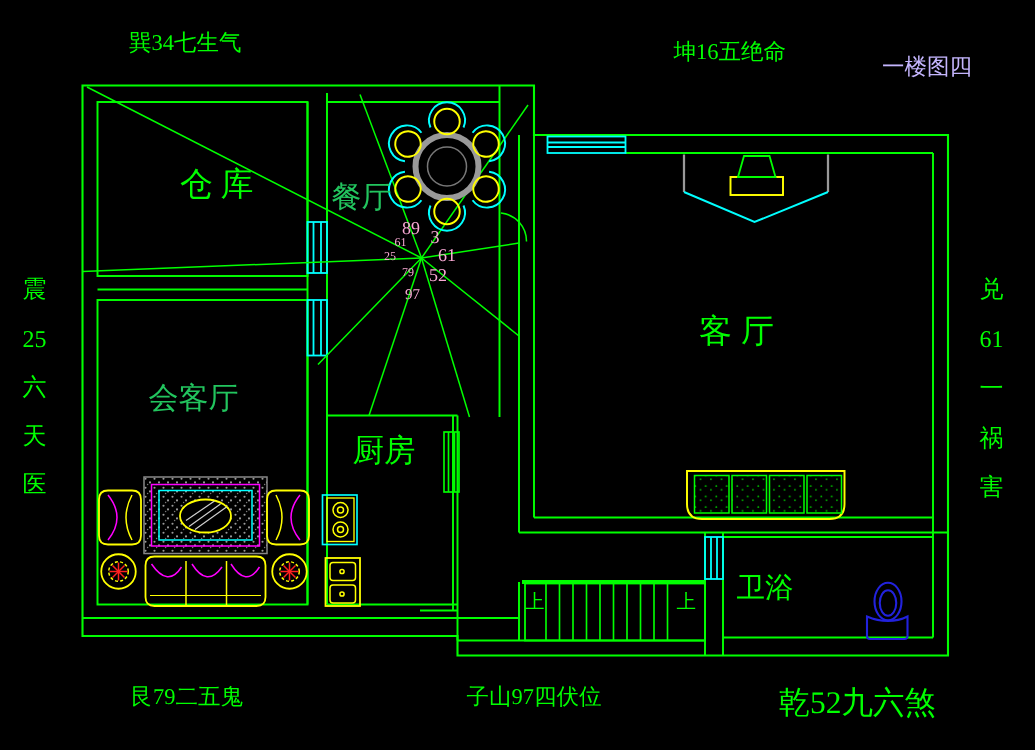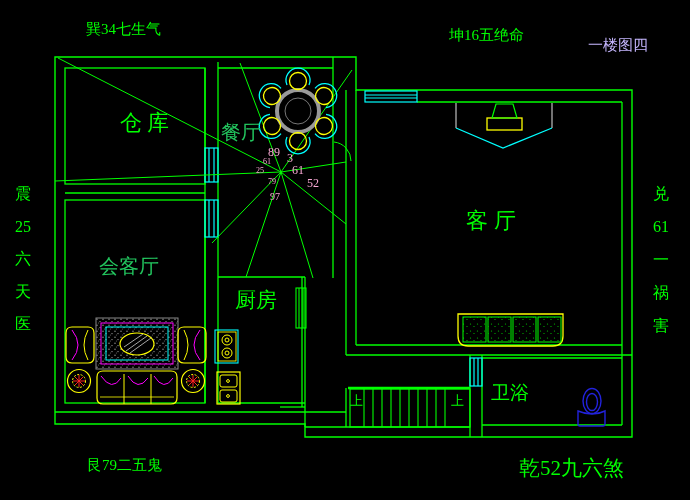--- a/index.html
+++ b/index.html
@@ -275,33 +275,34 @@
   </div>
   <div class="vcol" style="left:648px;top:186px;width:26px;height:148px;font-size:16px;">
     <span>兑</span>
     <span>61</span>
     <span>一</span>
     <span>祸</span>
     <span>害</span>
   </div>
 
   <div class="lbl" style="left:87px;top:458px;font-size:15px;text-align:center;">艮79二五鬼</div>
+  <div class="lbl" style="left:311px;top:458px;font-size:15px;">子山97四伏位</div>
   <div class="lbl" style="left:519px;top:458px;font-size:21px;text-align:right;">乾52九六煞</div>
 
   <div class="lbl" style="left:120px;top:112px;font-size:22px;letter-spacing:5px;text-align:right;">仓库</div>
   <div class="lbl cyan" style="left:221px;top:82px;font-size:20px;">餐厅</div>
   <div class="lbl cyan" style="left:99px;top:216px;font-size:20px;">会客厅</div>
   <div class="lbl" style="left:235px;top:290px;font-size:21px;">厨房</div>
   <div class="lbl" style="left:466px;top:210px;font-size:22px;letter-spacing:6px;">客厅</div>
   <div class="lbl" style="left:491px;top:383px;font-size:19px;">卫浴</div>
 
   <div class="num" style="left:268px;top:146px;font-size:12px;">89</div>
   <div class="num" style="left:287px;top:152px;font-size:12px;">3</div>
   <div class="num" style="left:292px;top:164px;font-size:12px;">61</div>
-  <div class="num" style="left:286px;top:177px;font-size:12px;padding-left:21px;">52</div>
+  <div class="num" style="left:286px;top:177px;font-size:12px;">52</div>
   <div class="num" style="left:270px;top:192px;font-size:10px;">97</div>
   <div class="num" style="left:263px;top:158px;font-size:8px;">61</div>
   <div class="num" style="left:256px;top:167px;font-size:8px;">25</div>
   <div class="num" style="left:268px;top:178px;font-size:8px;">79</div>
 
   <div class="lbl" style="left:350px;top:394px;font-size:13px;">上</div>
   <div class="lbl" style="left:451px;top:394px;font-size:13px;">上</div>
 
 </div>
 

